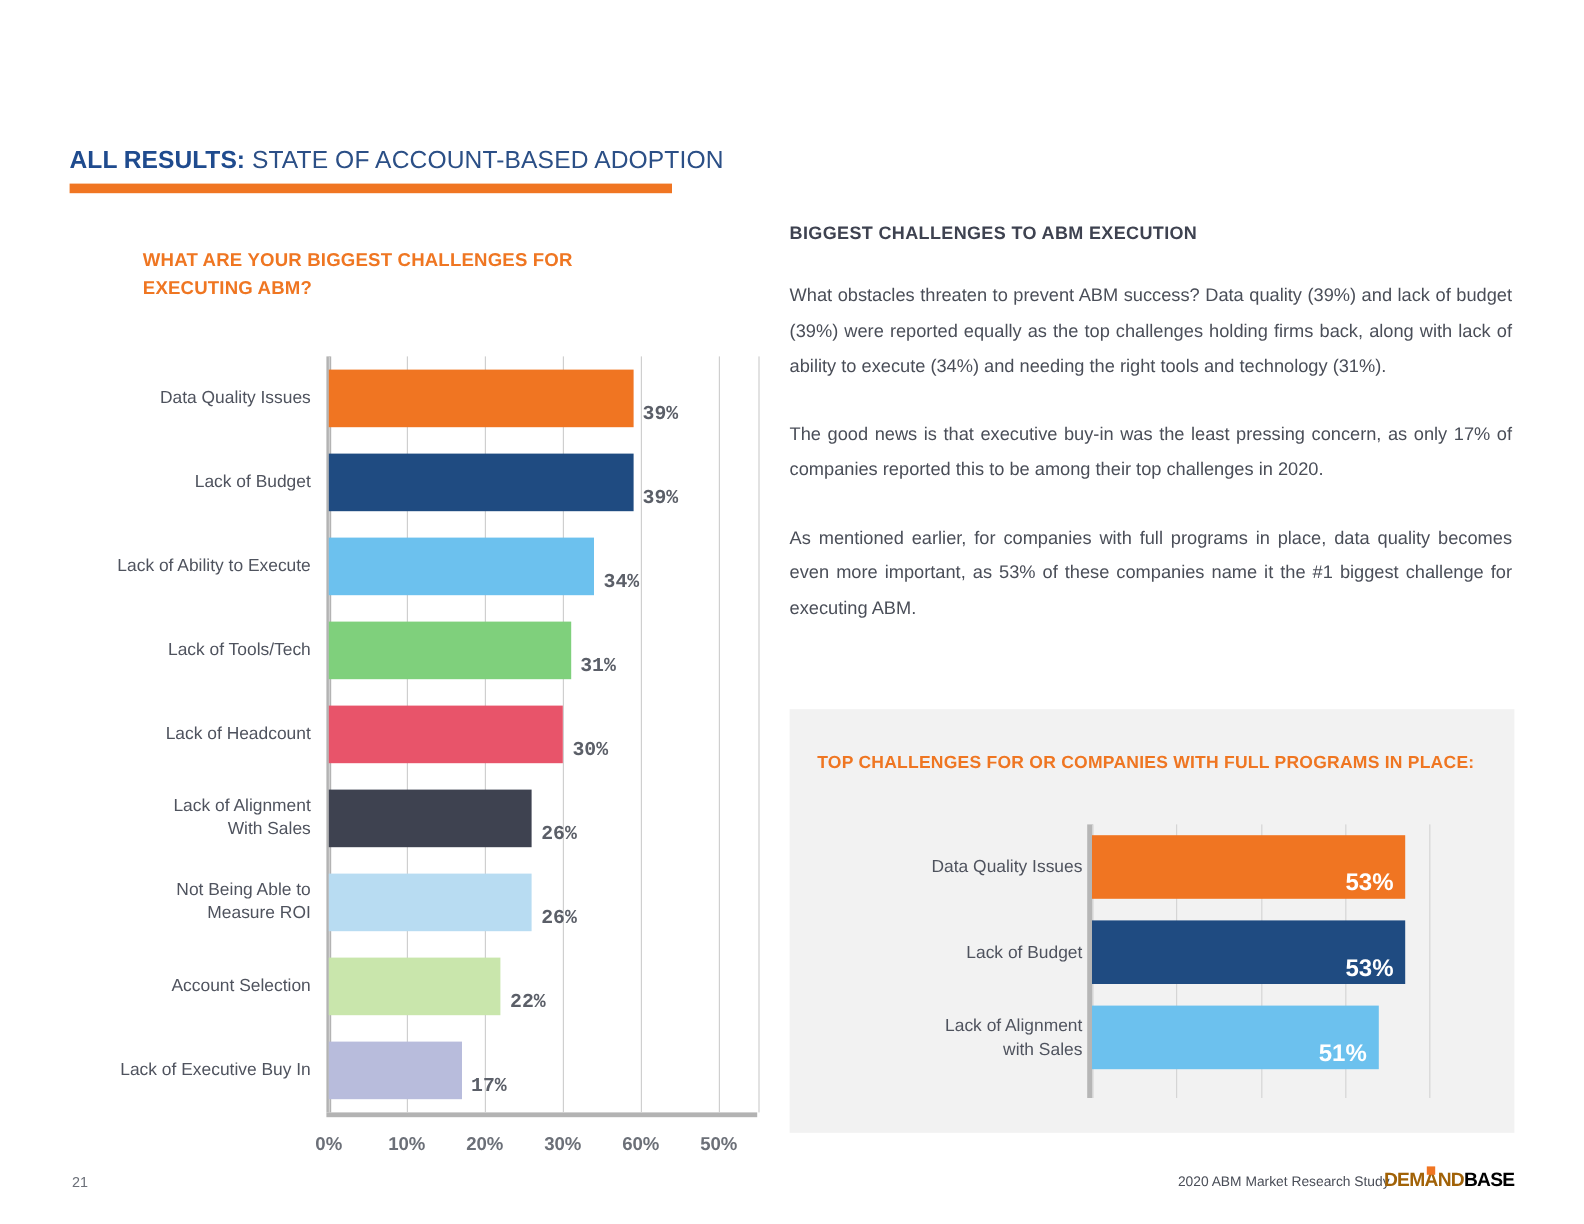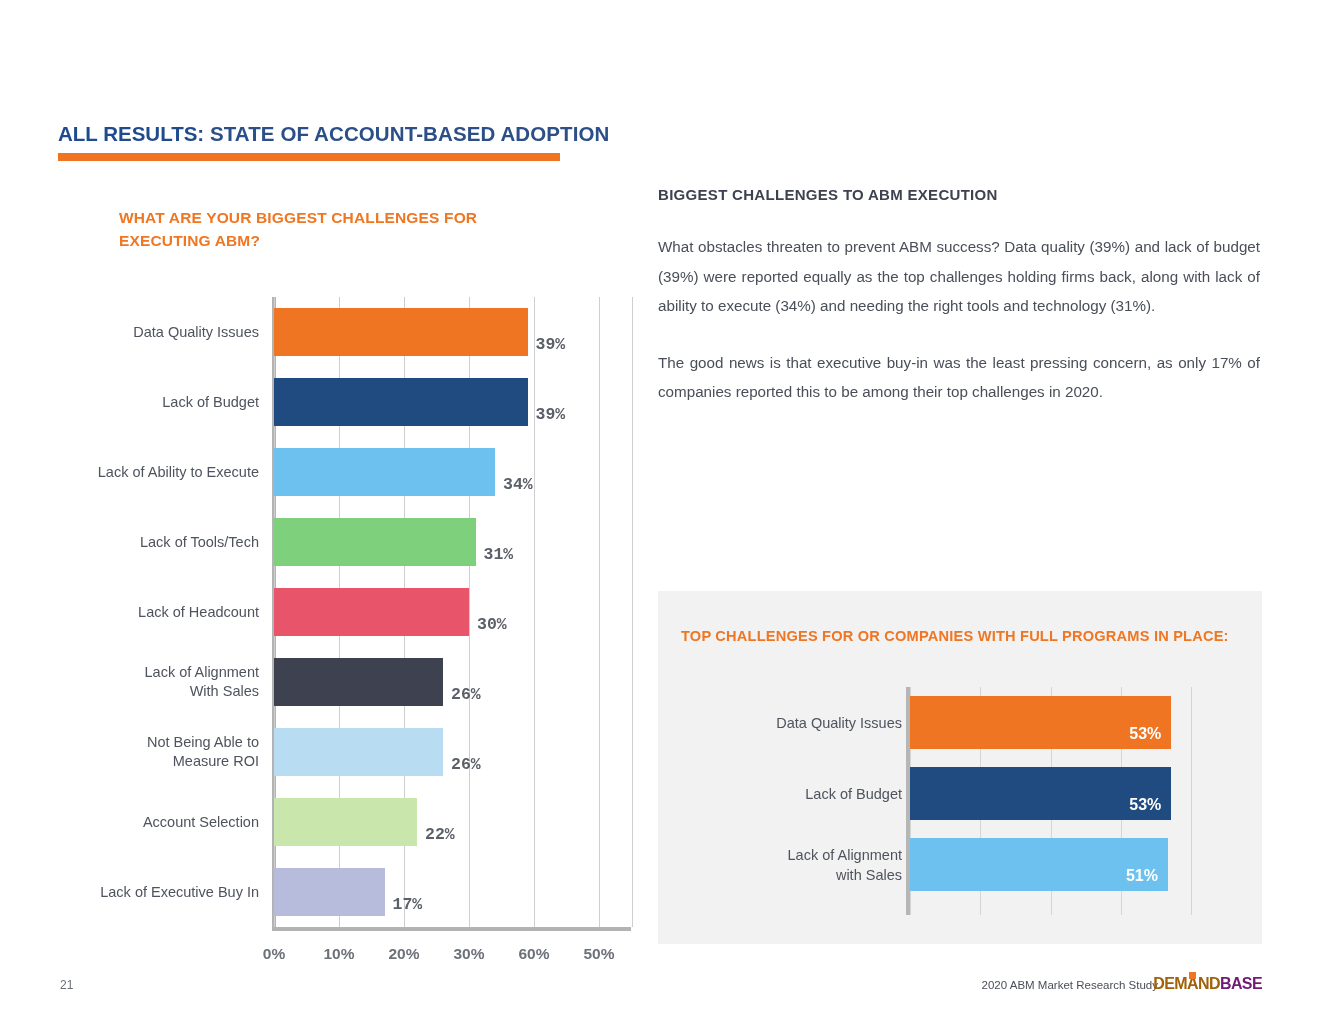--- a/index.html
+++ b/index.html
@@ -29,21 +29,21 @@
     white-space: nowrap;
     color: #2b4f86;
   }
   #header-title .strong {
     font-weight: bold;
     color: #1f4b8e;
     letter-spacing: 0px;
     text-align: center;
   }
   #header-title .light {
-    font-weight: bold;
+    font-weight: normal;
     color: #2b4f86;
   }
   #header-rule {
     margin-top: 7px;
     height: 8px;
     width: 502px;
     background: #f07522;
   }
 
   
@@ -235,21 +235,21 @@
   .mini-bar {
     position: absolute;
     left: 252px;
     top: 9px;
     height: 53px;
   }
   .mini-value {
     position: absolute;
     right: 10px;
     top: 29px;
-    font-size: 16px;
+    font-size: 20px;
     font-weight: bold;
     color: #ffffff;
   }
 
   
   #footer-page {
     position: absolute;
     left: 60px;
     top: 978px;
     font-size: 12px;
@@ -266,21 +266,21 @@
   #footer-logo {
     position: absolute;
     right: 58px;
     top: 975px;
     font-size: 16px;
     font-weight: bold;
     letter-spacing: -0.6px;
     white-space: nowrap;
   }
   #footer-logo .lg-dark { color: #a16207; }
-  #footer-logo .lg-light { color: #701a75; }
+  #footer-logo .lg-light { color: #000000; }
   #footer-logo .lg-dot {
     position: absolute;
     left: 36px;
     top: -3px;
     width: 7px;
     height: 7px;
     background: #f07522;
   }
 </style>
 </head>
@@ -370,20 +370,21 @@
 
 </div>
 
 <div id="right-col">
 
   <div id="right-heading">BIGGEST CHALLENGES TO ABM EXECUTION</div>
 
   <div id="body-copy">
       <p>What obstacles threaten to prevent ABM success? Data quality (39%) and lack of budget (39%) were reported equally as the top challenges holding firms back, along with lack of ability to execute (34%) and needing the right tools and technology (31%).</p>
       <p>The good news is that executive buy-in was the least pressing concern, as only 17% of companies reported this to be among their top challenges in 2020.</p>
+      <p>As mentioned earlier, for companies with full programs in place, data quality becomes even more important, as 53% of these companies name it the #1 biggest challenge for executing ABM.</p>
     </div>
 
   <div id="callout">
     <div id="callout-heading">TOP CHALLENGES FOR OR COMPANIES WITH FULL PROGRAMS IN PLACE:</div>
     <div id="mini-chart">
       <div class="mini-spine"></div>
       <div id="mini-gridlines">
           <div class="mini-grid" style="left: 252px;"></div>
           <div class="mini-grid" style="left: 322.252px;"></div>
           <div class="mini-grid" style="left: 392.505px;"></div>
@@ -399,21 +400,21 @@
           </div>
           <div class="mini-row" style="top: 71px;">
             <div class="mini-label">Lack of Budget</div>
             <div class="mini-bar" style="width: 261.29px; background: rgb(31, 75, 129);">
               <div class="mini-value">53%</div>
             </div>
           </div>
           <div class="mini-row" style="top: 142px;">
             <div class="mini-label">Lack of Alignment
 with Sales</div>
-            <div class="mini-bar" style="width: 258px; background: rgb(108, 193, 238);">
+            <div class="mini-bar" style="width: 239px; background: rgb(108, 193, 238);">
               <div class="mini-value">51%</div>
             </div>
           </div>
         </div>
     </div>
   </div>
 
 </div>
 
 <div id="footer-page">21</div>

